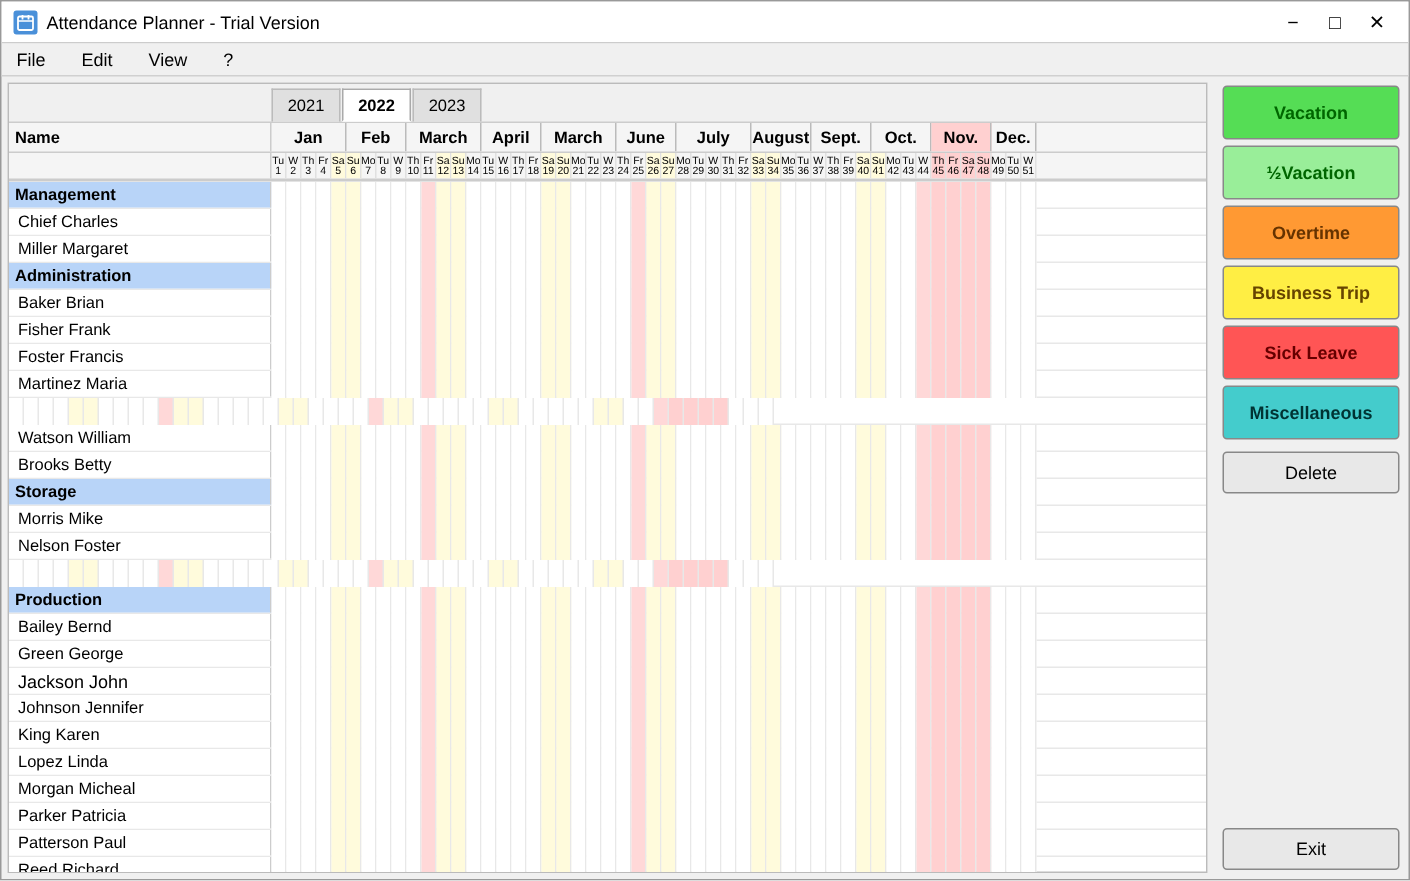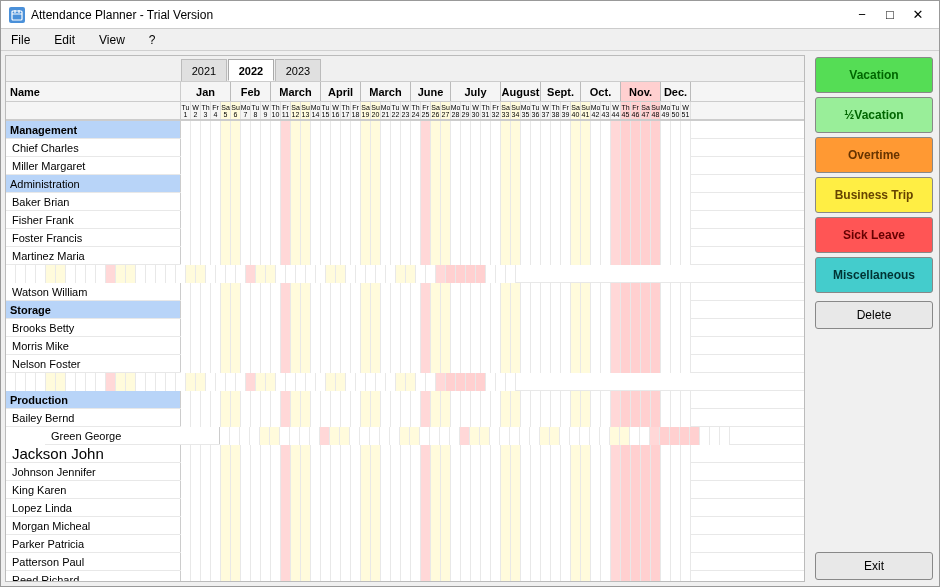--- a/index.html
+++ b/index.html
@@ -479,21 +479,21 @@
                 <div style="width: 10px; min-width: 10px; height: 18px; border-right: 1px solid rgb(232, 232, 232); background: rgb(255, 208, 208);"></div>
                 <div style="width: 10px; min-width: 10px; height: 18px; border-right: 1px solid rgb(232, 232, 232); background: rgb(255, 208, 208);"></div>
                 <div style="width: 10px; min-width: 10px; height: 18px; border-right: 1px solid rgb(232, 232, 232); background: rgb(255, 208, 208);"></div>
                 <div style="width: 10px; min-width: 10px; height: 18px; border-right: 1px solid rgb(232, 232, 232); background: rgb(255, 208, 208);"></div>
                 <div style="width: 10px; min-width: 10px; height: 18px; border-right: 1px solid rgb(232, 232, 232); background: white;"></div>
                 <div style="width: 10px; min-width: 10px; height: 18px; border-right: 1px solid rgb(232, 232, 232); background: white;"></div>
                 <div style="width: 10px; min-width: 10px; height: 18px; border-right: 1px solid rgb(232, 232, 232); background: white;"></div>
               </div>
             </div>
             <div style="display: flex; height: 18px; border-bottom: 1px solid rgb(232, 232, 232);">
-              <div style="width: 175px; min-width: 175px; border-right: 1px solid rgb(204, 204, 204); padding-left: 4px; display: flex; align-items: center; font-size: 11px; white-space: nowrap; overflow: hidden; background: rgb(184, 212, 248); font-weight: normal;">Administration</div>
+              <div style="width: 175px; min-width: 175px; border-right: 1px solid rgb(204, 204, 204); padding-left: 4px; display: flex; align-items: center; font-size: 11px; white-space: nowrap; overflow: hidden; background: rgb(184, 212, 248); font-weight: bold;">Administration</div>
               <div style="display: flex; flex: 1 1 0%;">
                 <div style="width: 10px; min-width: 10px; height: 18px; border-right: 1px solid rgb(232, 232, 232); background: white;"></div>
                 <div style="width: 10px; min-width: 10px; height: 18px; border-right: 1px solid rgb(232, 232, 232); background: white;"></div>
                 <div style="width: 10px; min-width: 10px; height: 18px; border-right: 1px solid rgb(232, 232, 232); background: white;"></div>
                 <div style="width: 10px; min-width: 10px; height: 18px; border-right: 1px solid rgb(232, 232, 232); background: white;"></div>
                 <div style="width: 10px; min-width: 10px; height: 18px; border-right: 1px solid rgb(232, 232, 232); background: rgb(255, 251, 220);"></div>
                 <div style="width: 10px; min-width: 10px; height: 18px; border-right: 1px solid rgb(232, 232, 232); background: rgb(255, 251, 220);"></div>
                 <div style="width: 10px; min-width: 10px; height: 18px; border-right: 1px solid rgb(232, 232, 232); background: white;"></div>
                 <div style="width: 10px; min-width: 10px; height: 18px; border-right: 1px solid rgb(232, 232, 232); background: white;"></div>
                 <div style="width: 10px; min-width: 10px; height: 18px; border-right: 1px solid rgb(232, 232, 232); background: white;"></div>
@@ -870,20 +870,76 @@
                 <div style="width: 10px; min-width: 10px; height: 18px; border-right: 1px solid rgb(232, 232, 232); background: rgb(255, 208, 208);"></div>
                 <div style="width: 10px; min-width: 10px; height: 18px; border-right: 1px solid rgb(232, 232, 232); background: rgb(255, 208, 208);"></div>
                 <div style="width: 10px; min-width: 10px; height: 18px; border-right: 1px solid rgb(232, 232, 232); background: rgb(255, 208, 208);"></div>
                 <div style="width: 10px; min-width: 10px; height: 18px; border-right: 1px solid rgb(232, 232, 232); background: rgb(255, 208, 208);"></div>
                 <div style="width: 10px; min-width: 10px; height: 18px; border-right: 1px solid rgb(232, 232, 232); background: white;"></div>
                 <div style="width: 10px; min-width: 10px; height: 18px; border-right: 1px solid rgb(232, 232, 232); background: white;"></div>
                 <div style="width: 10px; min-width: 10px; height: 18px; border-right: 1px solid rgb(232, 232, 232); background: white;"></div>
               </div>
             </div>
             <div style="display: flex; height: 18px; border-bottom: 1px solid rgb(232, 232, 232);">
+              <div style="width: 175px; min-width: 175px; border-right: 1px solid rgb(204, 204, 204); padding-left: 6px; display: flex; align-items: center; font-size: 11px; white-space: nowrap; overflow: hidden; background: white; font-weight: normal;">Brooks Betty</div>
+              <div style="display: flex; flex: 1 1 0%;">
+                <div style="width: 10px; min-width: 10px; height: 18px; border-right: 1px solid rgb(232, 232, 232); background: white;"></div>
+                <div style="width: 10px; min-width: 10px; height: 18px; border-right: 1px solid rgb(232, 232, 232); background: white;"></div>
+                <div style="width: 10px; min-width: 10px; height: 18px; border-right: 1px solid rgb(232, 232, 232); background: white;"></div>
+                <div style="width: 10px; min-width: 10px; height: 18px; border-right: 1px solid rgb(232, 232, 232); background: white;"></div>
+                <div style="width: 10px; min-width: 10px; height: 18px; border-right: 1px solid rgb(232, 232, 232); background: rgb(255, 251, 220);"></div>
+                <div style="width: 10px; min-width: 10px; height: 18px; border-right: 1px solid rgb(232, 232, 232); background: rgb(255, 251, 220);"></div>
+                <div style="width: 10px; min-width: 10px; height: 18px; border-right: 1px solid rgb(232, 232, 232); background: white;"></div>
+                <div style="width: 10px; min-width: 10px; height: 18px; border-right: 1px solid rgb(232, 232, 232); background: white;"></div>
+                <div style="width: 10px; min-width: 10px; height: 18px; border-right: 1px solid rgb(232, 232, 232); background: white;"></div>
+                <div style="width: 10px; min-width: 10px; height: 18px; border-right: 1px solid rgb(232, 232, 232); background: white;"></div>
+                <div style="width: 10px; min-width: 10px; height: 18px; border-right: 1px solid rgb(232, 232, 232); background: rgb(255, 216, 216);"></div>
+                <div style="width: 10px; min-width: 10px; height: 18px; border-right: 1px solid rgb(232, 232, 232); background: rgb(255, 251, 220);"></div>
+                <div style="width: 10px; min-width: 10px; height: 18px; border-right: 1px solid rgb(232, 232, 232); background: rgb(255, 251, 220);"></div>
+                <div style="width: 10px; min-width: 10px; height: 18px; border-right: 1px solid rgb(232, 232, 232); background: white;"></div>
+                <div style="width: 10px; min-width: 10px; height: 18px; border-right: 1px solid rgb(232, 232, 232); background: white;"></div>
+                <div style="width: 10px; min-width: 10px; height: 18px; border-right: 1px solid rgb(232, 232, 232); background: white;"></div>
+                <div style="width: 10px; min-width: 10px; height: 18px; border-right: 1px solid rgb(232, 232, 232); background: white;"></div>
+                <div style="width: 10px; min-width: 10px; height: 18px; border-right: 1px solid rgb(232, 232, 232); background: white;"></div>
+                <div style="width: 10px; min-width: 10px; height: 18px; border-right: 1px solid rgb(232, 232, 232); background: rgb(255, 251, 220);"></div>
+                <div style="width: 10px; min-width: 10px; height: 18px; border-right: 1px solid rgb(232, 232, 232); background: rgb(255, 251, 220);"></div>
+                <div style="width: 10px; min-width: 10px; height: 18px; border-right: 1px solid rgb(232, 232, 232); background: white;"></div>
+                <div style="width: 10px; min-width: 10px; height: 18px; border-right: 1px solid rgb(232, 232, 232); background: white;"></div>
+                <div style="width: 10px; min-width: 10px; height: 18px; border-right: 1px solid rgb(232, 232, 232); background: white;"></div>
+                <div style="width: 10px; min-width: 10px; height: 18px; border-right: 1px solid rgb(232, 232, 232); background: white;"></div>
+                <div style="width: 10px; min-width: 10px; height: 18px; border-right: 1px solid rgb(232, 232, 232); background: rgb(255, 216, 216);"></div>
+                <div style="width: 10px; min-width: 10px; height: 18px; border-right: 1px solid rgb(232, 232, 232); background: rgb(255, 251, 220);"></div>
+                <div style="width: 10px; min-width: 10px; height: 18px; border-right: 1px solid rgb(232, 232, 232); background: rgb(255, 251, 220);"></div>
+                <div style="width: 10px; min-width: 10px; height: 18px; border-right: 1px solid rgb(232, 232, 232); background: white;"></div>
+                <div style="width: 10px; min-width: 10px; height: 18px; border-right: 1px solid rgb(232, 232, 232); background: white;"></div>
+                <div style="width: 10px; min-width: 10px; height: 18px; border-right: 1px solid rgb(232, 232, 232); background: white;"></div>
+                <div style="width: 10px; min-width: 10px; height: 18px; border-right: 1px solid rgb(232, 232, 232); background: white;"></div>
+                <div style="width: 10px; min-width: 10px; height: 18px; border-right: 1px solid rgb(232, 232, 232); background: white;"></div>
+                <div style="width: 10px; min-width: 10px; height: 18px; border-right: 1px solid rgb(232, 232, 232); background: rgb(255, 251, 220);"></div>
+                <div style="width: 10px; min-width: 10px; height: 18px; border-right: 1px solid rgb(232, 232, 232); background: rgb(255, 251, 220);"></div>
+                <div style="width: 10px; min-width: 10px; height: 18px; border-right: 1px solid rgb(232, 232, 232); background: white;"></div>
+                <div style="width: 10px; min-width: 10px; height: 18px; border-right: 1px solid rgb(232, 232, 232); background: white;"></div>
+                <div style="width: 10px; min-width: 10px; height: 18px; border-right: 1px solid rgb(232, 232, 232); background: white;"></div>
+                <div style="width: 10px; min-width: 10px; height: 18px; border-right: 1px solid rgb(232, 232, 232); background: white;"></div>
+                <div style="width: 10px; min-width: 10px; height: 18px; border-right: 1px solid rgb(232, 232, 232); background: white;"></div>
+                <div style="width: 10px; min-width: 10px; height: 18px; border-right: 1px solid rgb(232, 232, 232); background: rgb(255, 251, 220);"></div>
+                <div style="width: 10px; min-width: 10px; height: 18px; border-right: 1px solid rgb(232, 232, 232); background: rgb(255, 251, 220);"></div>
+                <div style="width: 10px; min-width: 10px; height: 18px; border-right: 1px solid rgb(232, 232, 232); background: white;"></div>
+                <div style="width: 10px; min-width: 10px; height: 18px; border-right: 1px solid rgb(232, 232, 232); background: white;"></div>
+                <div style="width: 10px; min-width: 10px; height: 18px; border-right: 1px solid rgb(232, 232, 232); background: rgb(255, 216, 216);"></div>
+                <div style="width: 10px; min-width: 10px; height: 18px; border-right: 1px solid rgb(232, 232, 232); background: rgb(255, 208, 208);"></div>
+                <div style="width: 10px; min-width: 10px; height: 18px; border-right: 1px solid rgb(232, 232, 232); background: rgb(255, 208, 208);"></div>
+                <div style="width: 10px; min-width: 10px; height: 18px; border-right: 1px solid rgb(232, 232, 232); background: rgb(255, 208, 208);"></div>
+                <div style="width: 10px; min-width: 10px; height: 18px; border-right: 1px solid rgb(232, 232, 232); background: rgb(255, 208, 208);"></div>
+                <div style="width: 10px; min-width: 10px; height: 18px; border-right: 1px solid rgb(232, 232, 232); background: white;"></div>
+                <div style="width: 10px; min-width: 10px; height: 18px; border-right: 1px solid rgb(232, 232, 232); background: white;"></div>
+                <div style="width: 10px; min-width: 10px; height: 18px; border-right: 1px solid rgb(232, 232, 232); background: white;"></div>
+              </div>
+            </div>
+            <div style="display: flex; height: 18px; border-bottom: 1px solid rgb(232, 232, 232);">
               <div style="width: 175px; min-width: 175px; border-right: 1px solid rgb(204, 204, 204); padding-left: 4px; display: flex; align-items: center; font-size: 11px; white-space: nowrap; overflow: hidden; background: rgb(184, 212, 248); font-weight: bold;">Storage</div>
               <div style="display: flex; flex: 1 1 0%;">
                 <div style="width: 10px; min-width: 10px; height: 18px; border-right: 1px solid rgb(232, 232, 232); background: white;"></div>
                 <div style="width: 10px; min-width: 10px; height: 18px; border-right: 1px solid rgb(232, 232, 232); background: white;"></div>
                 <div style="width: 10px; min-width: 10px; height: 18px; border-right: 1px solid rgb(232, 232, 232); background: white;"></div>
                 <div style="width: 10px; min-width: 10px; height: 18px; border-right: 1px solid rgb(232, 232, 232); background: white;"></div>
                 <div style="width: 10px; min-width: 10px; height: 18px; border-right: 1px solid rgb(232, 232, 232); background: rgb(255, 251, 220);"></div>
                 <div style="width: 10px; min-width: 10px; height: 18px; border-right: 1px solid rgb(232, 232, 232); background: rgb(255, 251, 220);"></div>
                 <div style="width: 10px; min-width: 10px; height: 18px; border-right: 1px solid rgb(232, 232, 232); background: white;"></div>
                 <div style="width: 10px; min-width: 10px; height: 18px; border-right: 1px solid rgb(232, 232, 232); background: white;"></div>
@@ -926,76 +982,20 @@
                 <div style="width: 10px; min-width: 10px; height: 18px; border-right: 1px solid rgb(232, 232, 232); background: rgb(255, 208, 208);"></div>
                 <div style="width: 10px; min-width: 10px; height: 18px; border-right: 1px solid rgb(232, 232, 232); background: rgb(255, 208, 208);"></div>
                 <div style="width: 10px; min-width: 10px; height: 18px; border-right: 1px solid rgb(232, 232, 232); background: rgb(255, 208, 208);"></div>
                 <div style="width: 10px; min-width: 10px; height: 18px; border-right: 1px solid rgb(232, 232, 232); background: rgb(255, 208, 208);"></div>
                 <div style="width: 10px; min-width: 10px; height: 18px; border-right: 1px solid rgb(232, 232, 232); background: white;"></div>
                 <div style="width: 10px; min-width: 10px; height: 18px; border-right: 1px solid rgb(232, 232, 232); background: white;"></div>
                 <div style="width: 10px; min-width: 10px; height: 18px; border-right: 1px solid rgb(232, 232, 232); background: white;"></div>
               </div>
             </div>
             <div style="display: flex; height: 18px; border-bottom: 1px solid rgb(232, 232, 232);">
-              <div style="width: 175px; min-width: 175px; border-right: 1px solid rgb(204, 204, 204); padding-left: 6px; display: flex; align-items: center; font-size: 11px; white-space: nowrap; overflow: hidden; background: white; font-weight: normal;">Brooks Betty</div>
-              <div style="display: flex; flex: 1 1 0%;">
-                <div style="width: 10px; min-width: 10px; height: 18px; border-right: 1px solid rgb(232, 232, 232); background: white;"></div>
-                <div style="width: 10px; min-width: 10px; height: 18px; border-right: 1px solid rgb(232, 232, 232); background: white;"></div>
-                <div style="width: 10px; min-width: 10px; height: 18px; border-right: 1px solid rgb(232, 232, 232); background: white;"></div>
-                <div style="width: 10px; min-width: 10px; height: 18px; border-right: 1px solid rgb(232, 232, 232); background: white;"></div>
-                <div style="width: 10px; min-width: 10px; height: 18px; border-right: 1px solid rgb(232, 232, 232); background: rgb(255, 251, 220);"></div>
-                <div style="width: 10px; min-width: 10px; height: 18px; border-right: 1px solid rgb(232, 232, 232); background: rgb(255, 251, 220);"></div>
-                <div style="width: 10px; min-width: 10px; height: 18px; border-right: 1px solid rgb(232, 232, 232); background: white;"></div>
-                <div style="width: 10px; min-width: 10px; height: 18px; border-right: 1px solid rgb(232, 232, 232); background: white;"></div>
-                <div style="width: 10px; min-width: 10px; height: 18px; border-right: 1px solid rgb(232, 232, 232); background: white;"></div>
-                <div style="width: 10px; min-width: 10px; height: 18px; border-right: 1px solid rgb(232, 232, 232); background: white;"></div>
-                <div style="width: 10px; min-width: 10px; height: 18px; border-right: 1px solid rgb(232, 232, 232); background: rgb(255, 216, 216);"></div>
-                <div style="width: 10px; min-width: 10px; height: 18px; border-right: 1px solid rgb(232, 232, 232); background: rgb(255, 251, 220);"></div>
-                <div style="width: 10px; min-width: 10px; height: 18px; border-right: 1px solid rgb(232, 232, 232); background: rgb(255, 251, 220);"></div>
-                <div style="width: 10px; min-width: 10px; height: 18px; border-right: 1px solid rgb(232, 232, 232); background: white;"></div>
-                <div style="width: 10px; min-width: 10px; height: 18px; border-right: 1px solid rgb(232, 232, 232); background: white;"></div>
-                <div style="width: 10px; min-width: 10px; height: 18px; border-right: 1px solid rgb(232, 232, 232); background: white;"></div>
-                <div style="width: 10px; min-width: 10px; height: 18px; border-right: 1px solid rgb(232, 232, 232); background: white;"></div>
-                <div style="width: 10px; min-width: 10px; height: 18px; border-right: 1px solid rgb(232, 232, 232); background: white;"></div>
-                <div style="width: 10px; min-width: 10px; height: 18px; border-right: 1px solid rgb(232, 232, 232); background: rgb(255, 251, 220);"></div>
-                <div style="width: 10px; min-width: 10px; height: 18px; border-right: 1px solid rgb(232, 232, 232); background: rgb(255, 251, 220);"></div>
-                <div style="width: 10px; min-width: 10px; height: 18px; border-right: 1px solid rgb(232, 232, 232); background: white;"></div>
-                <div style="width: 10px; min-width: 10px; height: 18px; border-right: 1px solid rgb(232, 232, 232); background: white;"></div>
-                <div style="width: 10px; min-width: 10px; height: 18px; border-right: 1px solid rgb(232, 232, 232); background: white;"></div>
-                <div style="width: 10px; min-width: 10px; height: 18px; border-right: 1px solid rgb(232, 232, 232); background: white;"></div>
-                <div style="width: 10px; min-width: 10px; height: 18px; border-right: 1px solid rgb(232, 232, 232); background: rgb(255, 216, 216);"></div>
-                <div style="width: 10px; min-width: 10px; height: 18px; border-right: 1px solid rgb(232, 232, 232); background: rgb(255, 251, 220);"></div>
-                <div style="width: 10px; min-width: 10px; height: 18px; border-right: 1px solid rgb(232, 232, 232); background: rgb(255, 251, 220);"></div>
-                <div style="width: 10px; min-width: 10px; height: 18px; border-right: 1px solid rgb(232, 232, 232); background: white;"></div>
-                <div style="width: 10px; min-width: 10px; height: 18px; border-right: 1px solid rgb(232, 232, 232); background: white;"></div>
-                <div style="width: 10px; min-width: 10px; height: 18px; border-right: 1px solid rgb(232, 232, 232); background: white;"></div>
-                <div style="width: 10px; min-width: 10px; height: 18px; border-right: 1px solid rgb(232, 232, 232); background: white;"></div>
-                <div style="width: 10px; min-width: 10px; height: 18px; border-right: 1px solid rgb(232, 232, 232); background: white;"></div>
-                <div style="width: 10px; min-width: 10px; height: 18px; border-right: 1px solid rgb(232, 232, 232); background: rgb(255, 251, 220);"></div>
-                <div style="width: 10px; min-width: 10px; height: 18px; border-right: 1px solid rgb(232, 232, 232); background: rgb(255, 251, 220);"></div>
-                <div style="width: 10px; min-width: 10px; height: 18px; border-right: 1px solid rgb(232, 232, 232); background: white;"></div>
-                <div style="width: 10px; min-width: 10px; height: 18px; border-right: 1px solid rgb(232, 232, 232); background: white;"></div>
-                <div style="width: 10px; min-width: 10px; height: 18px; border-right: 1px solid rgb(232, 232, 232); background: white;"></div>
-                <div style="width: 10px; min-width: 10px; height: 18px; border-right: 1px solid rgb(232, 232, 232); background: white;"></div>
-                <div style="width: 10px; min-width: 10px; height: 18px; border-right: 1px solid rgb(232, 232, 232); background: white;"></div>
-                <div style="width: 10px; min-width: 10px; height: 18px; border-right: 1px solid rgb(232, 232, 232); background: rgb(255, 251, 220);"></div>
-                <div style="width: 10px; min-width: 10px; height: 18px; border-right: 1px solid rgb(232, 232, 232); background: rgb(255, 251, 220);"></div>
-                <div style="width: 10px; min-width: 10px; height: 18px; border-right: 1px solid rgb(232, 232, 232); background: white;"></div>
-                <div style="width: 10px; min-width: 10px; height: 18px; border-right: 1px solid rgb(232, 232, 232); background: white;"></div>
-                <div style="width: 10px; min-width: 10px; height: 18px; border-right: 1px solid rgb(232, 232, 232); background: rgb(255, 216, 216);"></div>
-                <div style="width: 10px; min-width: 10px; height: 18px; border-right: 1px solid rgb(232, 232, 232); background: rgb(255, 208, 208);"></div>
-                <div style="width: 10px; min-width: 10px; height: 18px; border-right: 1px solid rgb(232, 232, 232); background: rgb(255, 208, 208);"></div>
-                <div style="width: 10px; min-width: 10px; height: 18px; border-right: 1px solid rgb(232, 232, 232); background: rgb(255, 208, 208);"></div>
-                <div style="width: 10px; min-width: 10px; height: 18px; border-right: 1px solid rgb(232, 232, 232); background: rgb(255, 208, 208);"></div>
-                <div style="width: 10px; min-width: 10px; height: 18px; border-right: 1px solid rgb(232, 232, 232); background: white;"></div>
-                <div style="width: 10px; min-width: 10px; height: 18px; border-right: 1px solid rgb(232, 232, 232); background: white;"></div>
-                <div style="width: 10px; min-width: 10px; height: 18px; border-right: 1px solid rgb(232, 232, 232); background: white;"></div>
-              </div>
-            </div>
-            <div style="display: flex; height: 18px; border-bottom: 1px solid rgb(232, 232, 232);">
               <div style="width: 175px; min-width: 175px; border-right: 1px solid rgb(204, 204, 204); padding-left: 6px; display: flex; align-items: center; font-size: 11px; white-space: nowrap; overflow: hidden; background: white; font-weight: normal;">Morris Mike</div>
               <div style="display: flex; flex: 1 1 0%;">
                 <div style="width: 10px; min-width: 10px; height: 18px; border-right: 1px solid rgb(232, 232, 232); background: white;"></div>
                 <div style="width: 10px; min-width: 10px; height: 18px; border-right: 1px solid rgb(232, 232, 232); background: white;"></div>
                 <div style="width: 10px; min-width: 10px; height: 18px; border-right: 1px solid rgb(232, 232, 232); background: white;"></div>
                 <div style="width: 10px; min-width: 10px; height: 18px; border-right: 1px solid rgb(232, 232, 232); background: white;"></div>
                 <div style="width: 10px; min-width: 10px; height: 18px; border-right: 1px solid rgb(232, 232, 232); background: rgb(255, 251, 220);"></div>
                 <div style="width: 10px; min-width: 10px; height: 18px; border-right: 1px solid rgb(232, 232, 232); background: rgb(255, 251, 220);"></div>
                 <div style="width: 10px; min-width: 10px; height: 18px; border-right: 1px solid rgb(232, 232, 232); background: white;"></div>
                 <div style="width: 10px; min-width: 10px; height: 18px; border-right: 1px solid rgb(232, 232, 232); background: white;"></div>
@@ -1260,21 +1260,21 @@
                 <div style="width: 10px; min-width: 10px; height: 18px; border-right: 1px solid rgb(232, 232, 232); background: rgb(255, 216, 216);"></div>
                 <div style="width: 10px; min-width: 10px; height: 18px; border-right: 1px solid rgb(232, 232, 232); background: rgb(255, 208, 208);"></div>
                 <div style="width: 10px; min-width: 10px; height: 18px; border-right: 1px solid rgb(232, 232, 232); background: rgb(255, 208, 208);"></div>
                 <div style="width: 10px; min-width: 10px; height: 18px; border-right: 1px solid rgb(232, 232, 232); background: rgb(255, 208, 208);"></div>
                 <div style="width: 10px; min-width: 10px; height: 18px; border-right: 1px solid rgb(232, 232, 232); background: rgb(255, 208, 208);"></div>
                 <div style="width: 10px; min-width: 10px; height: 18px; border-right: 1px solid rgb(232, 232, 232); background: white;"></div>
                 <div style="width: 10px; min-width: 10px; height: 18px; border-right: 1px solid rgb(232, 232, 232); background: white;"></div>
                 <div style="width: 10px; min-width: 10px; height: 18px; border-right: 1px solid rgb(232, 232, 232); background: white;"></div>
               </div>
             </div>
-            <div style="display: flex; height: 18px; border-bottom: 1px solid rgb(232, 232, 232); margin-left: 39px;">
+            <div style="display: flex; height: 18px; border-bottom: 1px solid rgb(232, 232, 232);">
               <div style="width: 175px; min-width: 175px; border-right: 1px solid rgb(204, 204, 204); padding-left: 6px; display: flex; align-items: center; font-size: 11px; white-space: nowrap; overflow: hidden; background: white; font-weight: normal;">Green George</div>
               <div style="display: flex; flex: 1 1 0%;">
                 <div style="width: 10px; min-width: 10px; height: 18px; border-right: 1px solid rgb(232, 232, 232); background: white;"></div>
                 <div style="width: 10px; min-width: 10px; height: 18px; border-right: 1px solid rgb(232, 232, 232); background: white;"></div>
                 <div style="width: 10px; min-width: 10px; height: 18px; border-right: 1px solid rgb(232, 232, 232); background: white;"></div>
                 <div style="width: 10px; min-width: 10px; height: 18px; border-right: 1px solid rgb(232, 232, 232); background: white;"></div>
                 <div style="width: 10px; min-width: 10px; height: 18px; border-right: 1px solid rgb(232, 232, 232); background: rgb(255, 251, 220);"></div>
                 <div style="width: 10px; min-width: 10px; height: 18px; border-right: 1px solid rgb(232, 232, 232); background: rgb(255, 251, 220);"></div>
                 <div style="width: 10px; min-width: 10px; height: 18px; border-right: 1px solid rgb(232, 232, 232); background: white;"></div>
                 <div style="width: 10px; min-width: 10px; height: 18px; border-right: 1px solid rgb(232, 232, 232); background: white;"></div>
@@ -1317,21 +1317,21 @@
                 <div style="width: 10px; min-width: 10px; height: 18px; border-right: 1px solid rgb(232, 232, 232); background: rgb(255, 208, 208);"></div>
                 <div style="width: 10px; min-width: 10px; height: 18px; border-right: 1px solid rgb(232, 232, 232); background: rgb(255, 208, 208);"></div>
                 <div style="width: 10px; min-width: 10px; height: 18px; border-right: 1px solid rgb(232, 232, 232); background: rgb(255, 208, 208);"></div>
                 <div style="width: 10px; min-width: 10px; height: 18px; border-right: 1px solid rgb(232, 232, 232); background: rgb(255, 208, 208);"></div>
                 <div style="width: 10px; min-width: 10px; height: 18px; border-right: 1px solid rgb(232, 232, 232); background: white;"></div>
                 <div style="width: 10px; min-width: 10px; height: 18px; border-right: 1px solid rgb(232, 232, 232); background: white;"></div>
                 <div style="width: 10px; min-width: 10px; height: 18px; border-right: 1px solid rgb(232, 232, 232); background: white;"></div>
               </div>
             </div>
             <div style="display: flex; height: 18px; border-bottom: 1px solid rgb(232, 232, 232);">
-              <div style="width: 175px; min-width: 175px; border-right: 1px solid rgb(204, 204, 204); padding-left: 6px; display: flex; align-items: center; font-size: 15px; white-space: nowrap; overflow: hidden; background: white; font-weight: normal;">Jackson John</div>
+              <div style="width: 175px; min-width: 175px; border-right: 1px solid rgb(204, 204, 204); padding-left: 6px; display: flex; align-items: center; font-size: 12px; white-space: nowrap; overflow: hidden; background: white; font-weight: normal;">Jackson John</div>
               <div style="display: flex; flex: 1 1 0%;">
                 <div style="width: 10px; min-width: 10px; height: 18px; border-right: 1px solid rgb(232, 232, 232); background: white;"></div>
                 <div style="width: 10px; min-width: 10px; height: 18px; border-right: 1px solid rgb(232, 232, 232); background: white;"></div>
                 <div style="width: 10px; min-width: 10px; height: 18px; border-right: 1px solid rgb(232, 232, 232); background: white;"></div>
                 <div style="width: 10px; min-width: 10px; height: 18px; border-right: 1px solid rgb(232, 232, 232); background: white;"></div>
                 <div style="width: 10px; min-width: 10px; height: 18px; border-right: 1px solid rgb(232, 232, 232); background: rgb(255, 251, 220);"></div>
                 <div style="width: 10px; min-width: 10px; height: 18px; border-right: 1px solid rgb(232, 232, 232); background: rgb(255, 251, 220);"></div>
                 <div style="width: 10px; min-width: 10px; height: 18px; border-right: 1px solid rgb(232, 232, 232); background: white;"></div>
                 <div style="width: 10px; min-width: 10px; height: 18px; border-right: 1px solid rgb(232, 232, 232); background: white;"></div>
                 <div style="width: 10px; min-width: 10px; height: 18px; border-right: 1px solid rgb(232, 232, 232); background: white;"></div>

